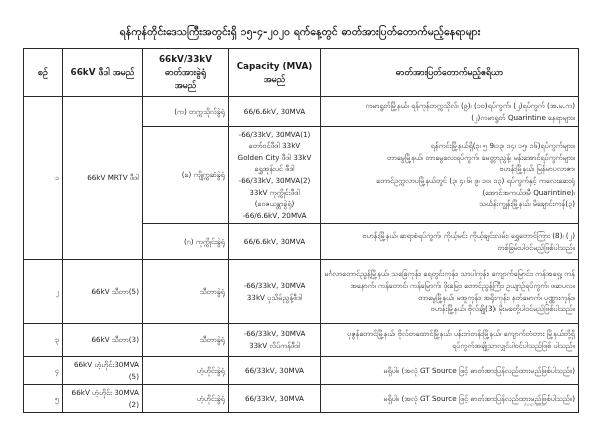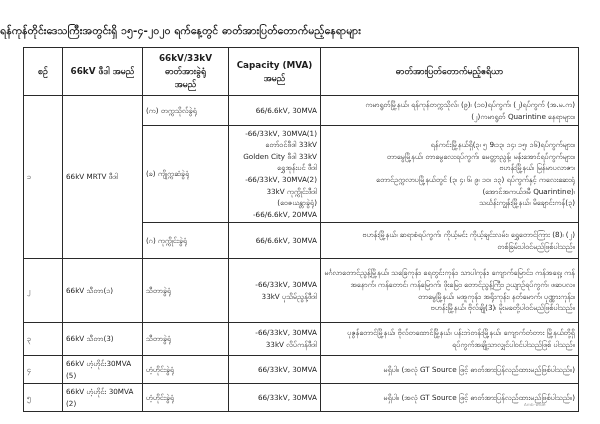--- a/index.html
+++ b/index.html
@@ -2,35 +2,35 @@
 <html><head>
 <meta charset="utf-8">
 <style>
   html,body { margin:0; padding:0; background:#e8e8e8; }
   .page {
     width:600px; height:424px; background:#ffffff; position:relative;
     overflow:hidden; font-family:"DejaVu Sans","Liberation Sans",sans-serif;
     color:#1c1c1c; box-sizing:border-box;
   }
   .title {
-    font-weight:bold; font-size:10.5px;
-    padding-top:24px; letter-spacing:0.1px;
+    text-align:center; font-weight:bold; font-size:10.5px;
+    padding-top:14px; letter-spacing:0.1px;margin-top:11px;
   }
   table.grid {
     border-collapse:collapse; table-layout:fixed;
     margin:8px 0 0 23px; width:555px;
   }
   table.grid td {
     border:1px solid #2a2a2a; padding:1px 3px;
     font-size:7.2px; line-height:1.6; vertical-align:middle;
     overflow:hidden;
   }
   tr.head td { font-weight:bold; font-size:8.8px; text-align:center; line-height:1.45; }
-  .c   { text-align:left; }
-  .cap { text-align:right; padding-left:6px; }
+  .c   { text-align:right; }
+  .cap { text-align:center; padding-left:6px; }
   .area{ text-align:right; padding:2px 5px 2px 5px; vertical-align:middle; }
   .pre { white-space:pre-line; }
   .vtop { vertical-align:top; }
   .watermark {
     position:absolute; left:524px; top:402px;
     font-size:4px; color:#9a9a9a; letter-spacing:0.2px;
   }
 </style>
 </head>
 <body>
@@ -89,21 +89,21 @@
 
     <tr style="height:36px">
       <td class="c">(ဂ) ကုက္ကိုင်းခွဲရုံ</td>
       <td class="cap pre">66/6.6kV, 30MVA</td>
       <td class="area pre vtop">ဗဟန်းမြို့နယ်၊ ဆရာစံရပ်ကွက်၊ ကိုယ့်မင်း ကိုယ့်ချင်းလမ်း၊ ရွှေတောင်ကြား (8)၊ (၂)
 တစ်ခြမ်းပါဝင်မည်ဖြစ်ပါသည်။</td>
     </tr>
 
     <tr style="height:64px">
       <td class="c">၂</td>
-      <td class="c">66kV သီတာ(၁)</td>
+      <td class="c">66kV သီတာ(5)</td>
       <td class="c">သီတာခွဲရုံ</td>
       <td class="cap pre">-66/33kV, 30MVA
 33kV ပုသိမ်ညွန့်ဖီဒါ</td>
       <td class="area pre vtop">မင်္ဂလာတောင်ညွန့်မြို့နယ်၊ သခြေကုန်း၊ ရေတွင်းကုန်း၊ သာပါကုန်း၊ ကျောက်မြောင်း၊ ကန်အရှေ့၊ ကန်အနောက်၊ ကန်တောင်၊ ကန်မြောက်၊ ဖိုးမြေး၊ တောင်ညွန့်ကြီး၊ ဥယျာဉ်ရပ်ကွက်၊ ဖဆပလ။
 တာမွေမြို့နယ်၊ မအူကုန်း၊ အရိုးကုန်း၊ နတ်မောက်၊ ပုဏ္ဏားကုန်း။
 ဗဟန်းမြို့နယ်၊ ဗိုလ်ချို(3)၊ မိုးမခတို့ပါဝင်မည်ဖြစ်ပါသည်။</td>
     </tr>
 
     <tr style="height:33px">
       <td class="c">၃</td>

